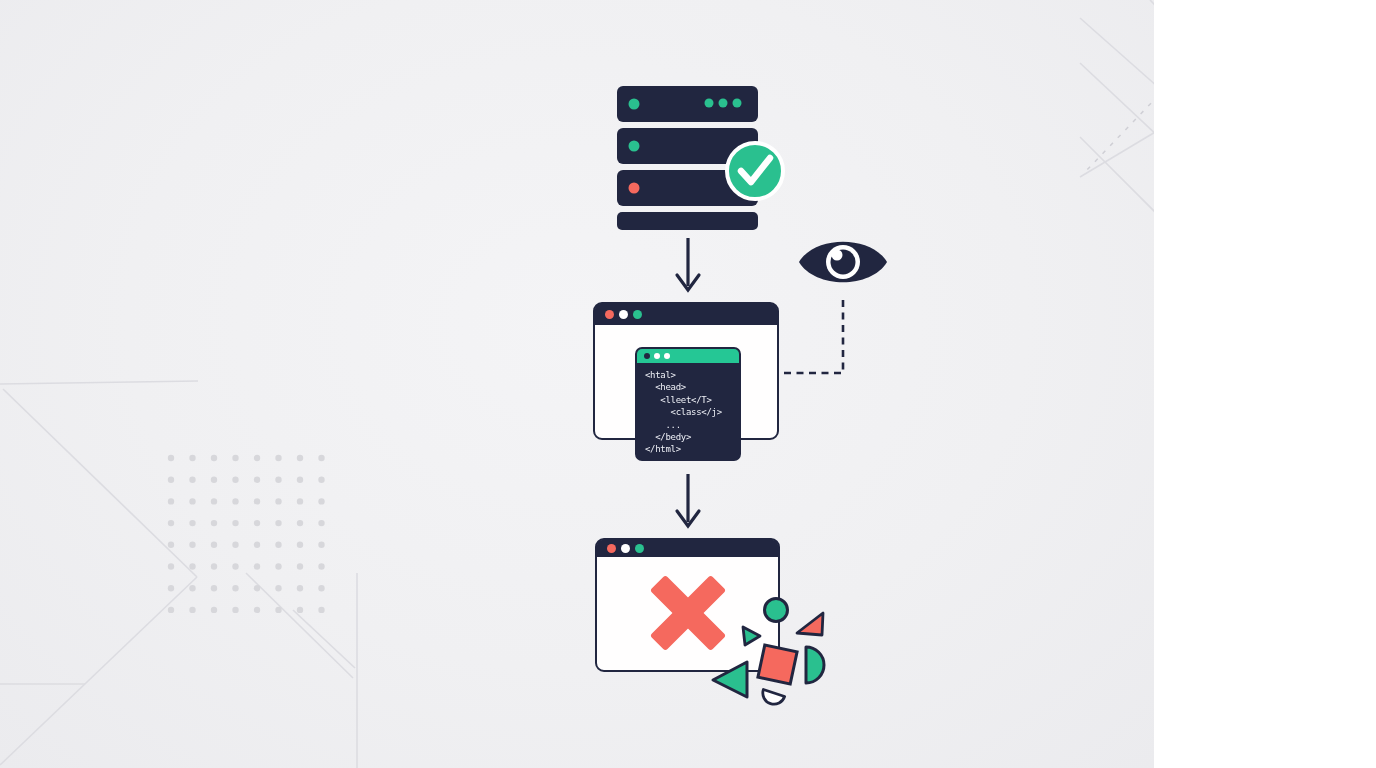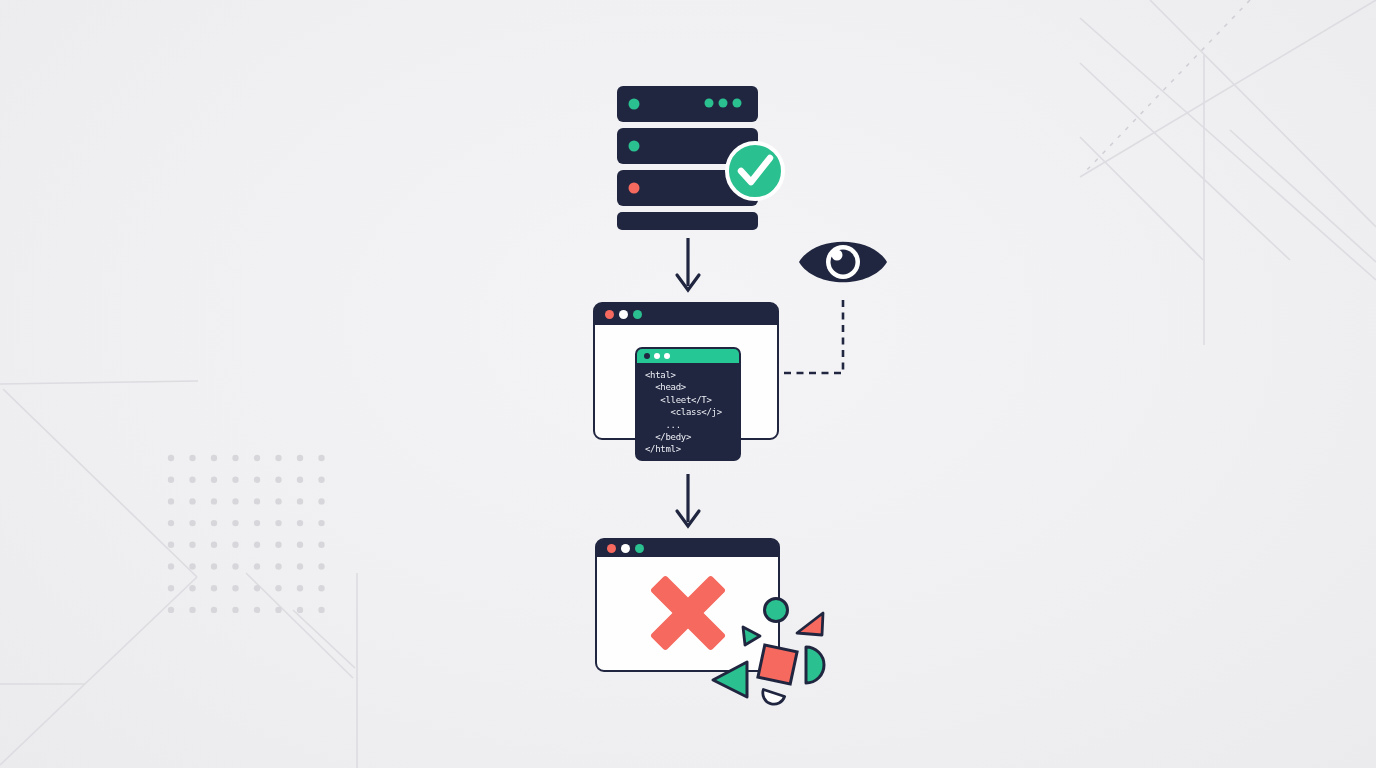--- a/index.html
+++ b/index.html
@@ -1,21 +1,21 @@
 <!DOCTYPE html>
 <html style="--background: #f0f0f2; --navy: #212640; --green: #2ac08f; --coral: #f5695e; --code-green: #25c795; --decor-line: #dcdce1; --decor-dot: #d7d7db; --code-text: #eef0f6;"><head>
 <meta charset="utf-8">
 <style>
   :root{
     --background:#f0f0f2; --navy:#212640; --green:#2ac08f; --coral:#f5695e;
     --code-green:#25c795; --decor-line:#dcdce1; --decor-dot:#d7d7db; --code-text:#eef0f6;
   }
   *{margin:0;padding:0;box-sizing:border-box;}
   html,body{width:1376px;height:768px;overflow:hidden;font-family:"Liberation Sans",sans-serif;}
-  .canvas{position:relative;width:1376px;height:768px;overflow:hidden;
+  .canvas{position:relative;width:1154px;height:768px;overflow:hidden;
     background:radial-gradient(ellipse at 50% 42%, #f4f4f6 0%, var(--background,#f0f0f2) 55%, #ebebee 100%);}
   svg{display:block;}
   .abs{position:absolute;}
 
   
   .f-navy{fill:var(--navy,#212640);} .f-green{fill:var(--green,#2ac08f);}
   .f-coral{fill:var(--coral,#f5695e);} .f-white{fill:#ffffff;}
   .s-navy{stroke:var(--navy,#212640);} .s-white{stroke:#ffffff;}
   .decor{stroke:var(--decor-line,#dcdce1);stroke-width:1.6;fill:none;}
   .decor-dash{stroke:#cfcfd5;stroke-width:1.5;fill:none;stroke-dasharray:4 7;}

